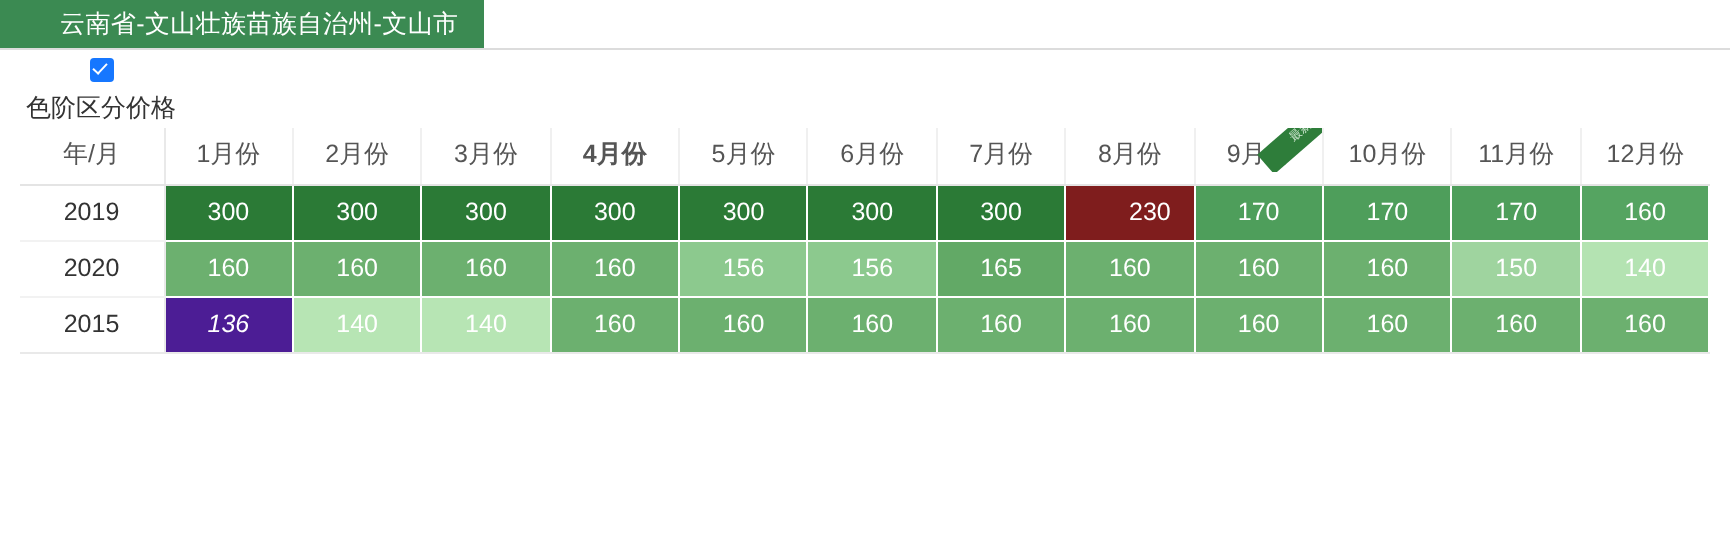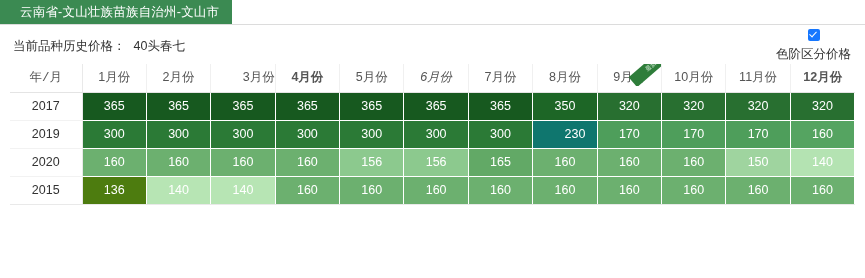--- a/index.html
+++ b/index.html
@@ -28,21 +28,21 @@
     height: 24px;
     border-bottom: 1px solid #dcdcdc;
     display: flex;
     align-items: stretch;
   }
   .tab {
     background: #3b8a52;
     color: #ffffff;
     font-size: 12.5px;
     line-height: 24px;
-    padding: 0 13px 0 20px;
+    padding: 0 13px 0 30px;
     white-space: nowrap;
     letter-spacing: 0.2px;
   }
 
   
   .subhead {
     position: relative;
     height: 28px;
     padding: 0 14px 0 13px;
     display: flex;
@@ -170,76 +170,58 @@
 </head>
 <body>
 
 <div class="page">
 
   <div class="tabbar">
     <div class="tab">云南省-文山壮族苗族自治州-文山市</div>
   </div>
 
   <div class="subhead">
-    <div class="hist-label">
-      <span>当前品种历史价格：</span><span class="val">40头春七</span>
-    </div>
     <label class="legend-toggle">
       <span class="cbox"></span>
       <span>色阶区分价格</span>
     </label>
   </div>
 
   <div class="tablewrap">
     <table class="grid">
       <thead>
         <tr id="head-row">
-            <th class="yearhead" style="width: 72px; font-family: Liberation Mono, monospace;">年/月</th>
+            <th class="yearhead" style="width: 72px;">年/月</th>
             <th style="width: 64.4px;">1月份</th>
             <th style="width: 64.4px;">2月份</th>
-            <th style="width: 64.4px; text-align: right;">3月份</th>
+            <th style="width: 64.4px;">3月份</th>
             <th style="width: 64.4px; font-weight: bold;">4月份</th>
             <th style="width: 64.4px;">5月份</th>
-            <th style="width: 64.4px; font-style: italic;">6月份</th>
+            <th style="width: 64.4px;">6月份</th>
             <th style="width: 64.4px;">7月份</th>
             <th style="width: 64.4px;">8月份</th>
             <th style="width: 64.4px;">9月份<span class="ribbon">
                 <i>最新</i>
               </span></th>
             <th style="width: 64.4px;">10月份</th>
             <th style="width: 64.4px;">11月份</th>
-            <th style="width: 64.4px; font-weight: bold;">12月份</th>
+            <th style="width: 64.4px;">12月份</th>
           </tr>
       </thead>
       <tbody id="body-rows">
           <tr>
-            <td class="yearcell">2017</td>
-            <td style="background: rgb(23, 89, 31);">365</td>
-            <td style="background: rgb(23, 89, 31);">365</td>
-            <td style="background: rgb(23, 89, 31);">365</td>
-            <td style="background: rgb(23, 89, 31);">365</td>
-            <td style="background: rgb(23, 89, 31);">365</td>
-            <td style="background: rgb(23, 89, 31);">365</td>
-            <td style="background: rgb(23, 89, 31);">365</td>
-            <td style="background: rgb(29, 102, 38);">350</td>
-            <td style="background: rgb(40, 111, 48);">320</td>
-            <td style="background: rgb(40, 111, 48);">320</td>
-            <td style="background: rgb(40, 111, 48);">320</td>
-            <td style="background: rgb(40, 111, 48);">320</td>
-          </tr>
-          <tr>
             <td class="yearcell">2019</td>
             <td style="background: rgb(43, 122, 54);">300</td>
             <td style="background: rgb(43, 122, 54);">300</td>
             <td style="background: rgb(43, 122, 54);">300</td>
             <td style="background: rgb(43, 122, 54);">300</td>
             <td style="background: rgb(43, 122, 54);">300</td>
             <td style="background: rgb(43, 122, 54);">300</td>
             <td style="background: rgb(43, 122, 54);">300</td>
-            <td style="background: #0f766e; padding-left: 20px;">230</td>
+            <td style="background: #7f1d1d; padding-left: 20px;">230</td>
             <td style="background: rgb(78, 158, 91);">170</td>
             <td style="background: rgb(78, 158, 91);">170</td>
             <td style="background: rgb(78, 158, 91);">170</td>
             <td style="background: rgb(85, 164, 97);">160</td>
           </tr>
           <tr>
             <td class="yearcell">2020</td>
             <td style="background: rgb(108, 176, 111);">160</td>
             <td style="background: rgb(108, 176, 111);">160</td>
             <td style="background: rgb(108, 176, 111);">160</td>
@@ -248,21 +230,21 @@
             <td style="background: rgb(140, 201, 142);">156</td>
             <td style="background: rgb(98, 169, 102);">165</td>
             <td style="background: rgb(108, 176, 111);">160</td>
             <td style="background: rgb(108, 176, 111);">160</td>
             <td style="background: rgb(108, 176, 111);">160</td>
             <td style="background: rgb(159, 212, 159);">150</td>
             <td style="background: rgb(180, 227, 178);">140</td>
           </tr>
           <tr>
             <td class="yearcell">2015</td>
-            <td style="background: #4d7c0f;">136</td>
+            <td style="background: #4c1d95; font-style: italic;">136</td>
             <td style="background: rgb(183, 229, 180);">140</td>
             <td style="background: rgb(183, 229, 180);">140</td>
             <td style="background: rgb(108, 176, 111);">160</td>
             <td style="background: rgb(108, 176, 111);">160</td>
             <td style="background: rgb(108, 176, 111);">160</td>
             <td style="background: rgb(108, 176, 111);">160</td>
             <td style="background: rgb(108, 176, 111);">160</td>
             <td style="background: rgb(108, 176, 111);">160</td>
             <td style="background: rgb(108, 176, 111);">160</td>
             <td style="background: rgb(108, 176, 111);">160</td>

